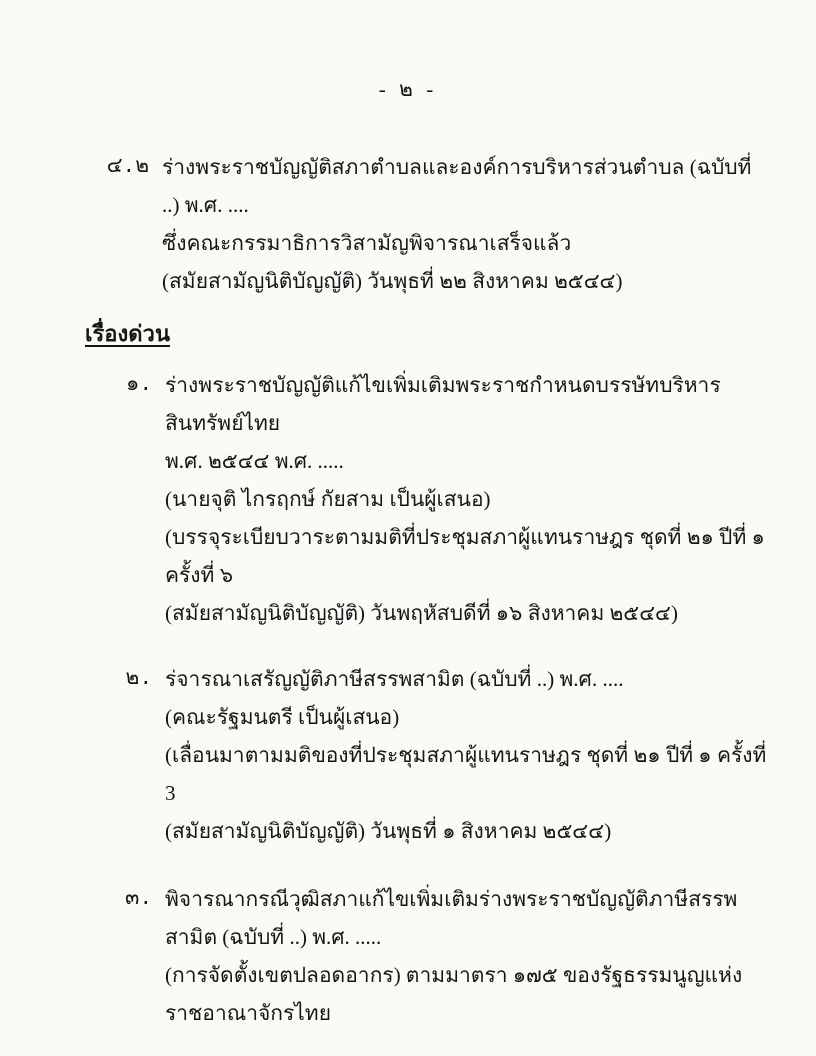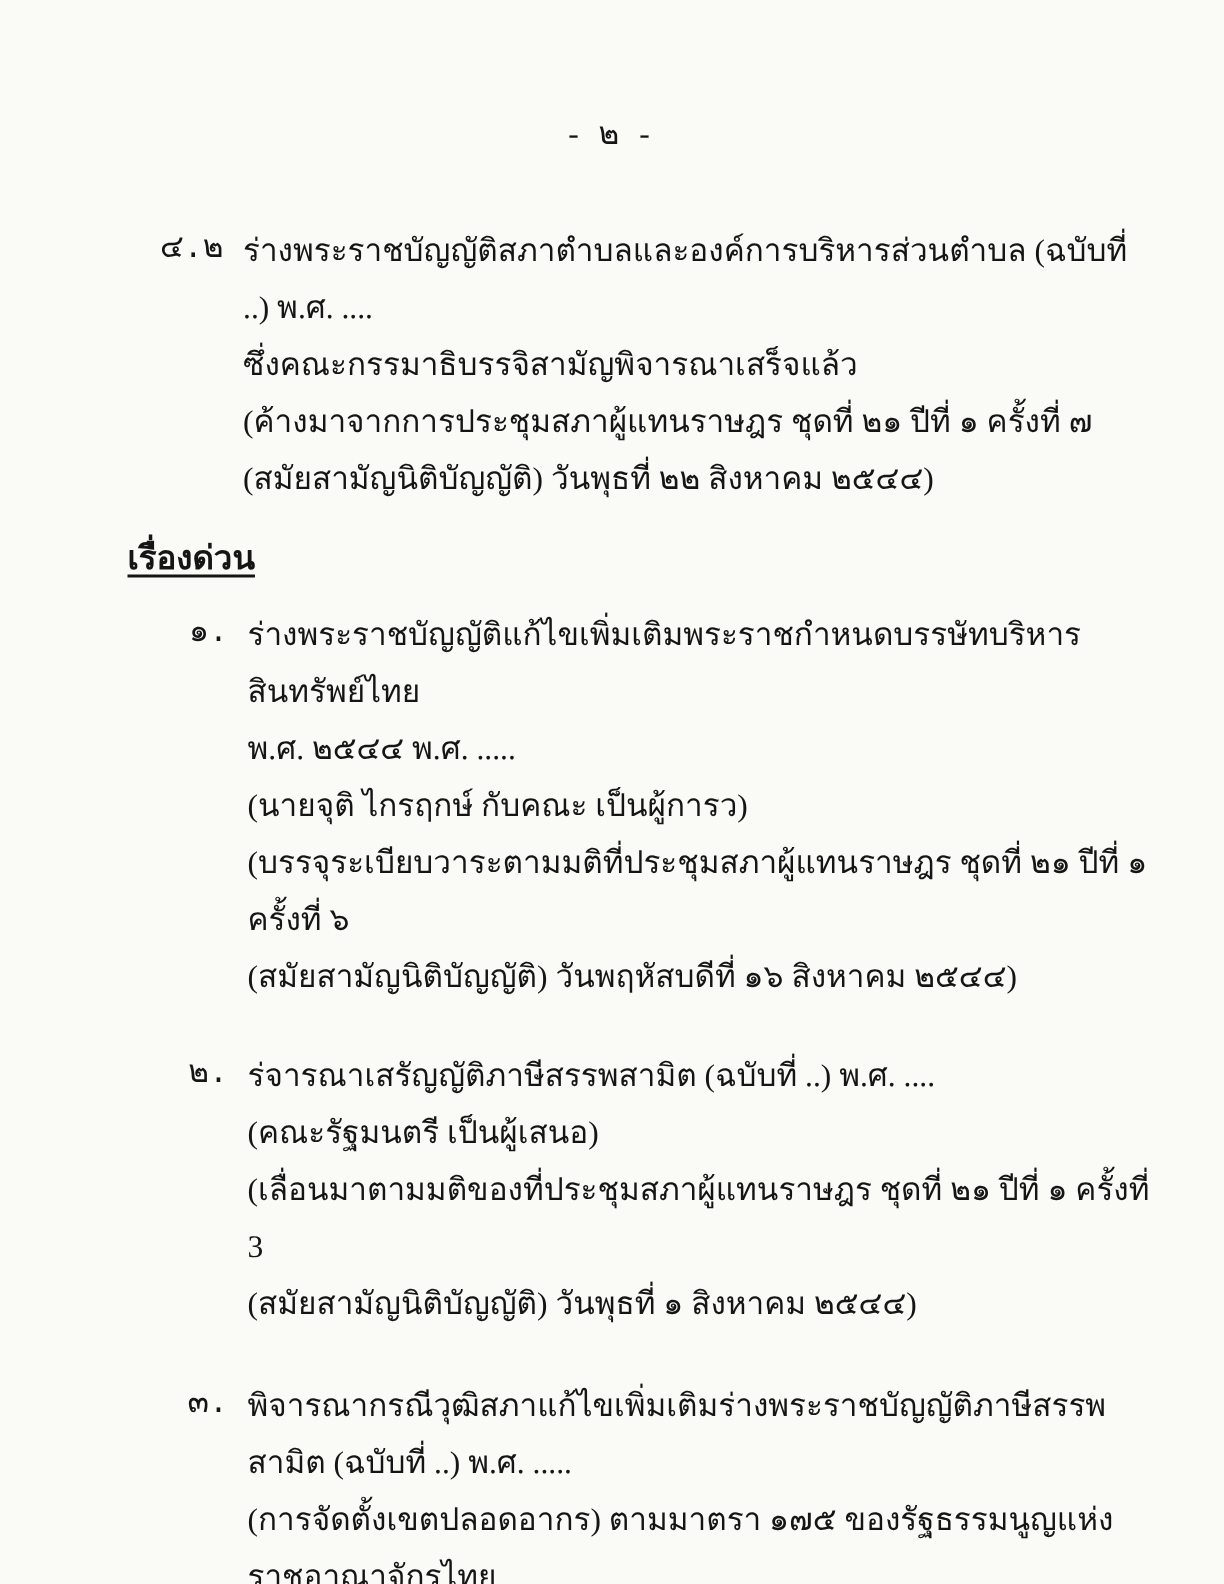--- a/index.html
+++ b/index.html
@@ -57,34 +57,33 @@
 
 <div class="sheet">
 
   <div class="page-number">- ๒ -</div>
 
   <div class="block carryover">
     <div class="row">
       <span class="num">๔.๒</span>
       <span>ร่างพระราชบัญญัติสภาตำบลและองค์การบริหารส่วนตำบล (ฉบับที่ ..) พ.ศ. ....</span>
     </div>
-    <div class="row">ซึ่งคณะกรรมาธิบรรจิสามัญพิจารณาเสร็จแล้ว</div>
-    <div class="row">(ค้างมาจากการประชุมสภาผู้แทนราษฎร ชุดที่ ๒๑  ปีที่ ๑  ครั้งที่ ๗</div>
+    <div class="row">ซึ่งคณะกรรมาธิการวิสามัญพิจารณาเสร็จแล้ว</div>
     <div class="row">(สมัยสามัญนิติบัญญัติ) วันพุธที่ ๒๒ สิงหาคม ๒๕๔๔)</div>
   </div>
 
   <div class="heading">เรื่องด่วน</div>
 
   <div class="block urgent-item item-1">
     <div class="row">
       <span class="num">๑.</span>
       <span>ร่างพระราชบัญญัติแก้ไขเพิ่มเติมพระราชกำหนดบรรษัทบริหารสินทรัพย์ไทย</span>
     </div>
     <div class="row">พ.ศ. ๒๕๔๔  พ.ศ. .....</div>
-    <div class="row">(นายจุติ  ไกรฤกษ์  กับคณะ  เป็นผู้การว)</div>
+    <div class="row">(นายจุติ  ไกรฤกษ์  กัยสาม  เป็นผู้เสนอ)</div>
     <div class="row">(บรรจุระเบียบวาระตามมติที่ประชุมสภาผู้แทนราษฎร ชุดที่ ๒๑ ปีที่ ๑ ครั้งที่ ๖</div>
     <div class="row">(สมัยสามัญนิติบัญญัติ) วันพฤหัสบดีที่ ๑๖ สิงหาคม ๒๕๔๔)</div>
   </div>
 
   <div class="block urgent-item item-2">
     <div class="row">
       <span class="num">๒.</span>
       <span>ร่จารณาเสรัญญัติภาษีสรรพสามิต (ฉบับที่ ..) พ.ศ. ....</span>
     </div>
     <div class="row">(คณะรัฐมนตรี  เป็นผู้เสนอ)</div>

